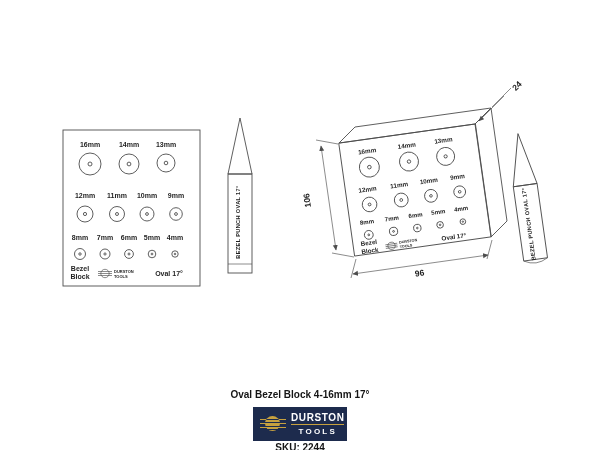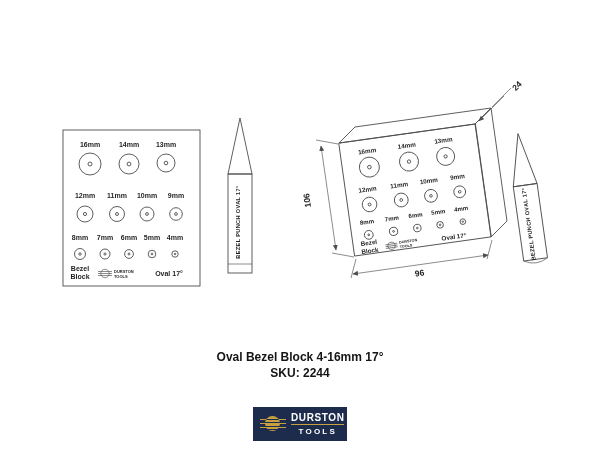--- a/index.html
+++ b/index.html
@@ -11,21 +11,21 @@
   .lbl{font-size:7px;font-weight:600;text-anchor:middle;}
   .lbl2{font-size:6.3px;font-weight:600;text-anchor:middle;}
   .lbl3{font-size:6px;font-weight:600;text-anchor:middle;}
   .bb{font-size:7px;font-weight:bold;text-anchor:middle;}
   .bb2{font-size:6.3px;font-weight:bold;text-anchor:middle;}
   .tiny{font-size:4px;font-weight:bold;text-anchor:start;}
   .tiny2{font-size:3.7px;font-weight:bold;text-anchor:start;}
   .punchtxt{font-size:5.6px;font-weight:bold;text-anchor:middle;letter-spacing:0.35px;}
   .dimtxt{font-size:8.5px;font-weight:bold;text-anchor:middle;}
   .caption{position:absolute;left:0;top:350px;width:600px;text-align:center;color:#151515;}
-  .cap-line{font-weight:bold;font-size:12px;line-height:15.5px;}
+  .cap-line{font-weight:bold;font-size:10px;line-height:15.5px;margin-top:37px;}
   .logo{position:absolute;top:407px;left:50%;transform:translateX(-50%);width:94px;height:34px;background:#1d2b4d;display:flex;align-items:center;gap:5px;padding:0 7px;box-sizing:border-box;}
   .logo-mark{position:relative;width:26px;height:20px;flex:0 0 auto;}
   .gbar{position:absolute;left:0;width:26px;height:1.4px;background:#c7a13f;}
   .gb1{top:5px}.gb2{top:9px}.gb3{top:13px}
   .gcircle{position:absolute;left:5px;top:2px;width:15px;height:15px;border-radius:50%;
            background:repeating-linear-gradient(180deg,#c7a13f 0 2.6px,#1d2b4d 2.6px 3.6px);}
   .logo-text{color:#fff;text-align:center;flex:1;}
   .lt1{font-size:10px;font-weight:bold;letter-spacing:0.6px;line-height:11px;}
   .lt2{font-size:8px;font-weight:bold;letter-spacing:2.2px;line-height:9px;border-top:1px solid #c7a13f;margin-top:1px;padding-top:1.5px;}
 </style>

